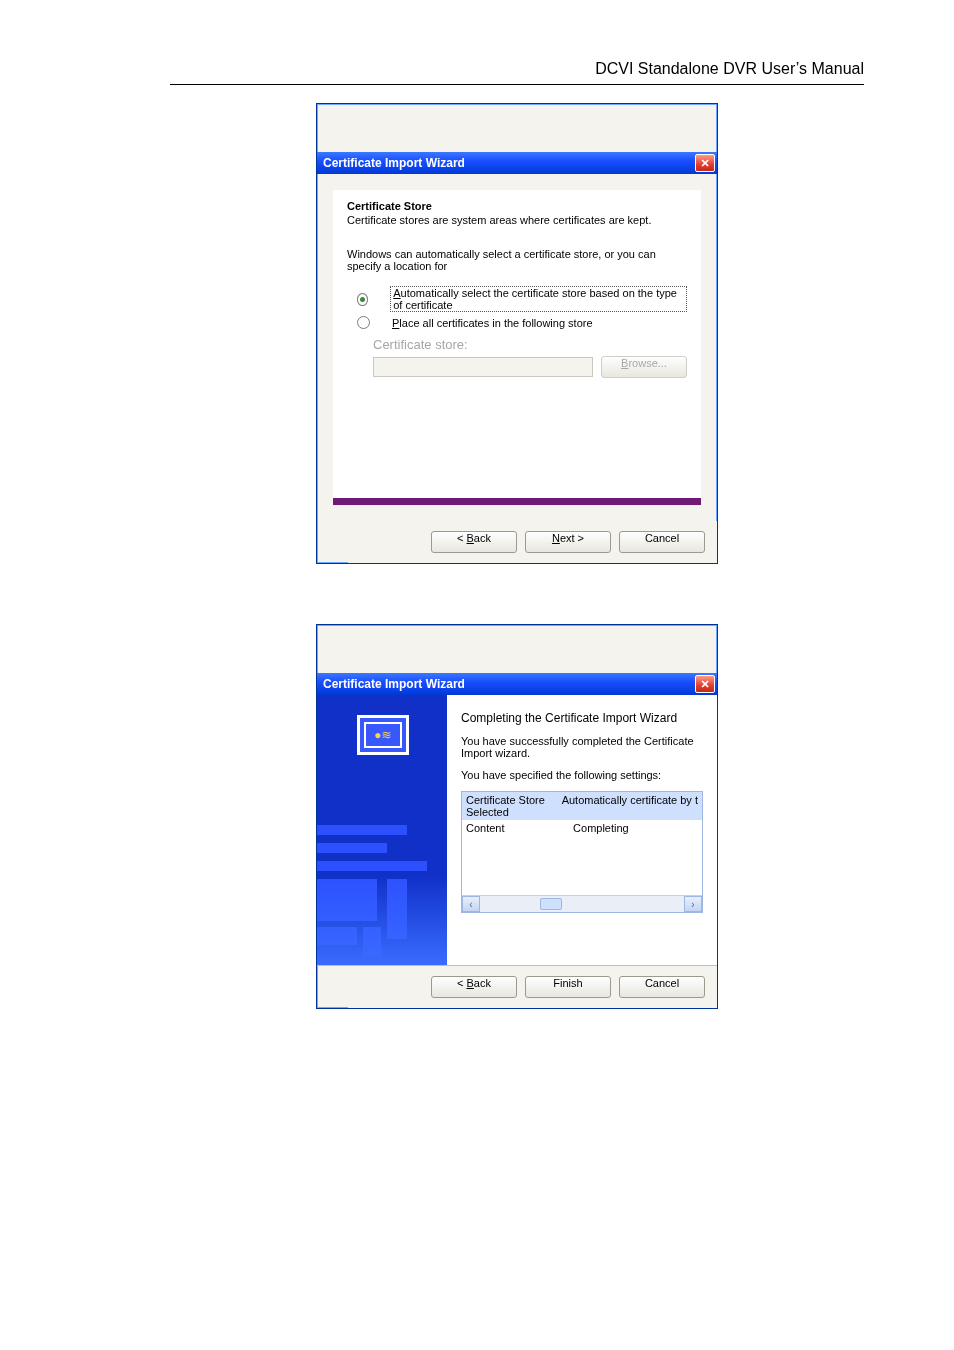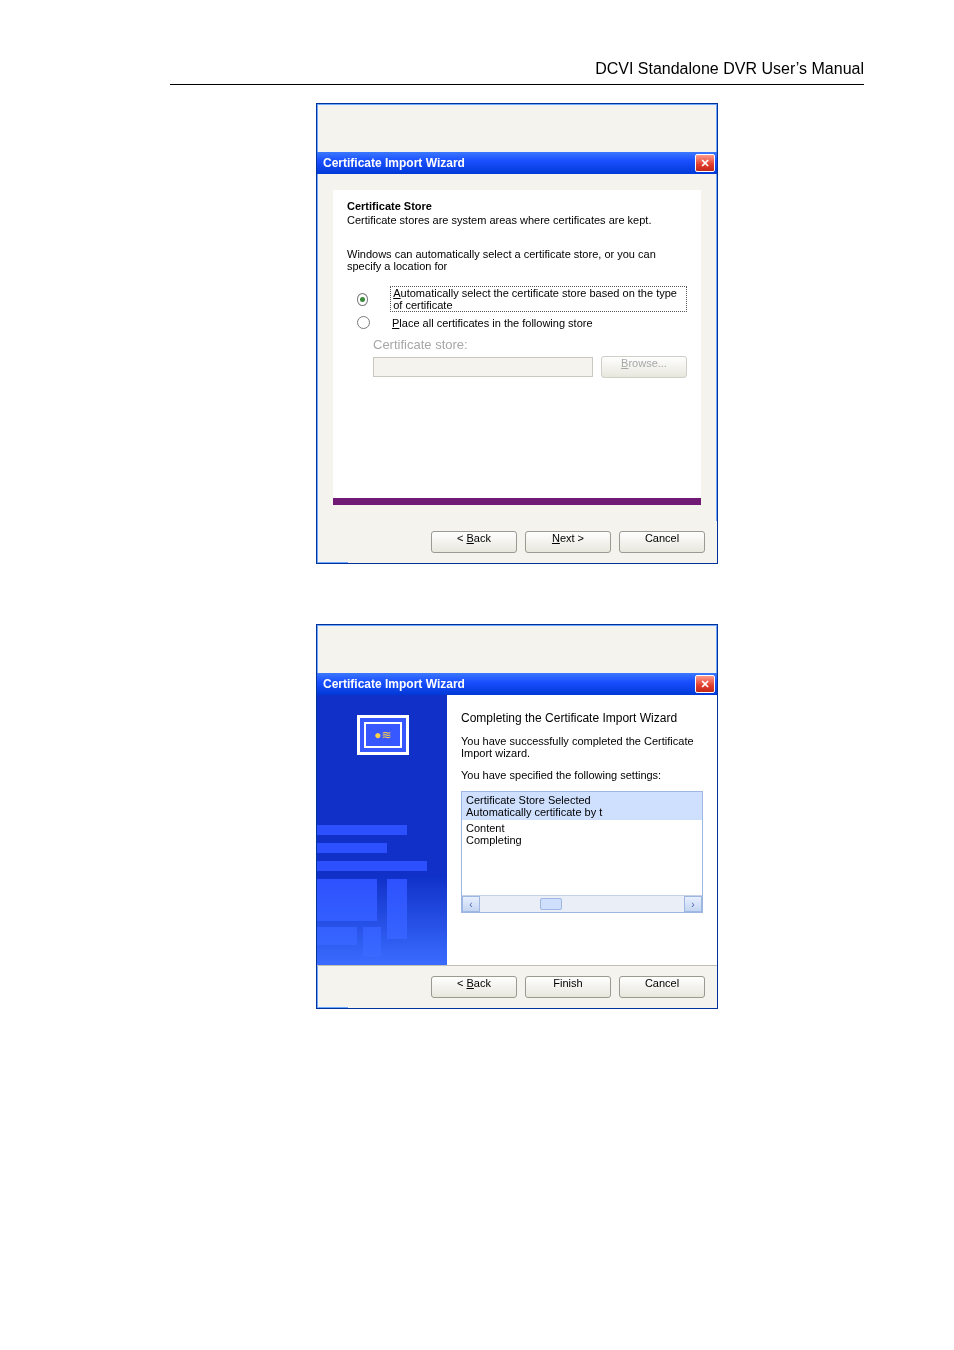--- a/index.html
+++ b/index.html
@@ -229,21 +229,20 @@
     border: 1px solid #9db6e2;
     height: 120px;
     position: relative;
     background: #fff;
     overflow: hidden;
   }
   .settings-row {
     display: flex;
     font-size: 11px;
     padding: 2px 4px;
-    flex-direction: column;
   }
   .settings-row.sel {
     background: #cfe0ff;
   }
   .settings-row .col1 { flex: 1.2; }
   .settings-row .col2 { flex: 1.4; white-space: nowrap; }
   .hscroll {
     position: absolute;
     left: 0; right: 0; bottom: 0;
     height: 16px;

